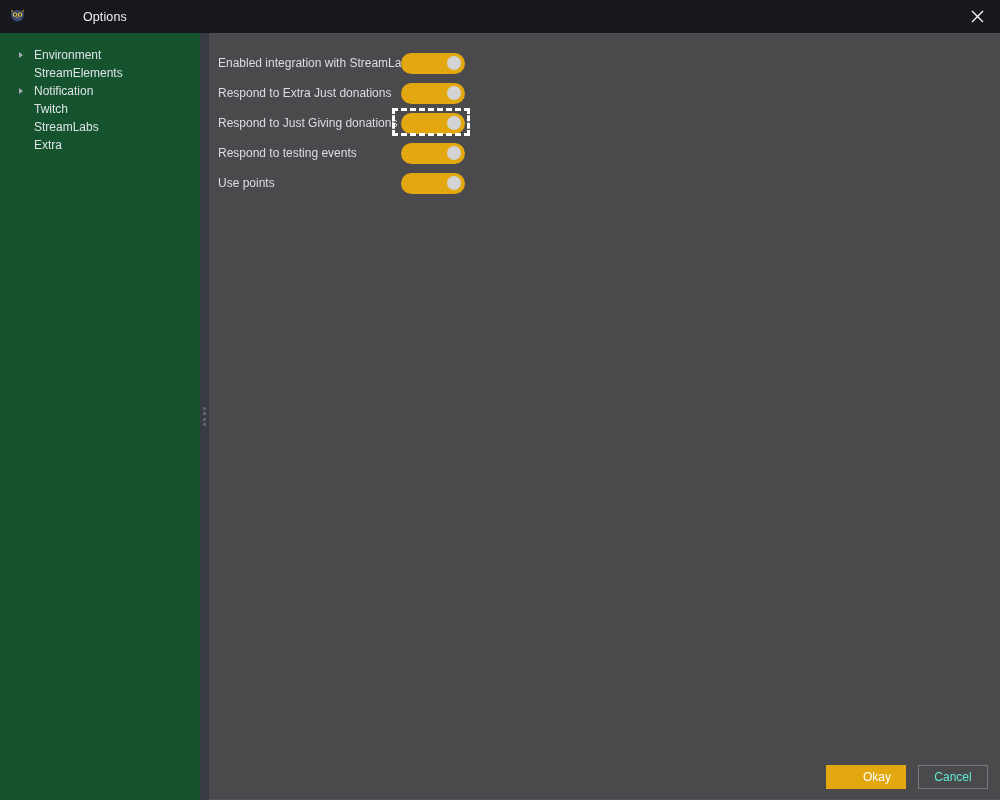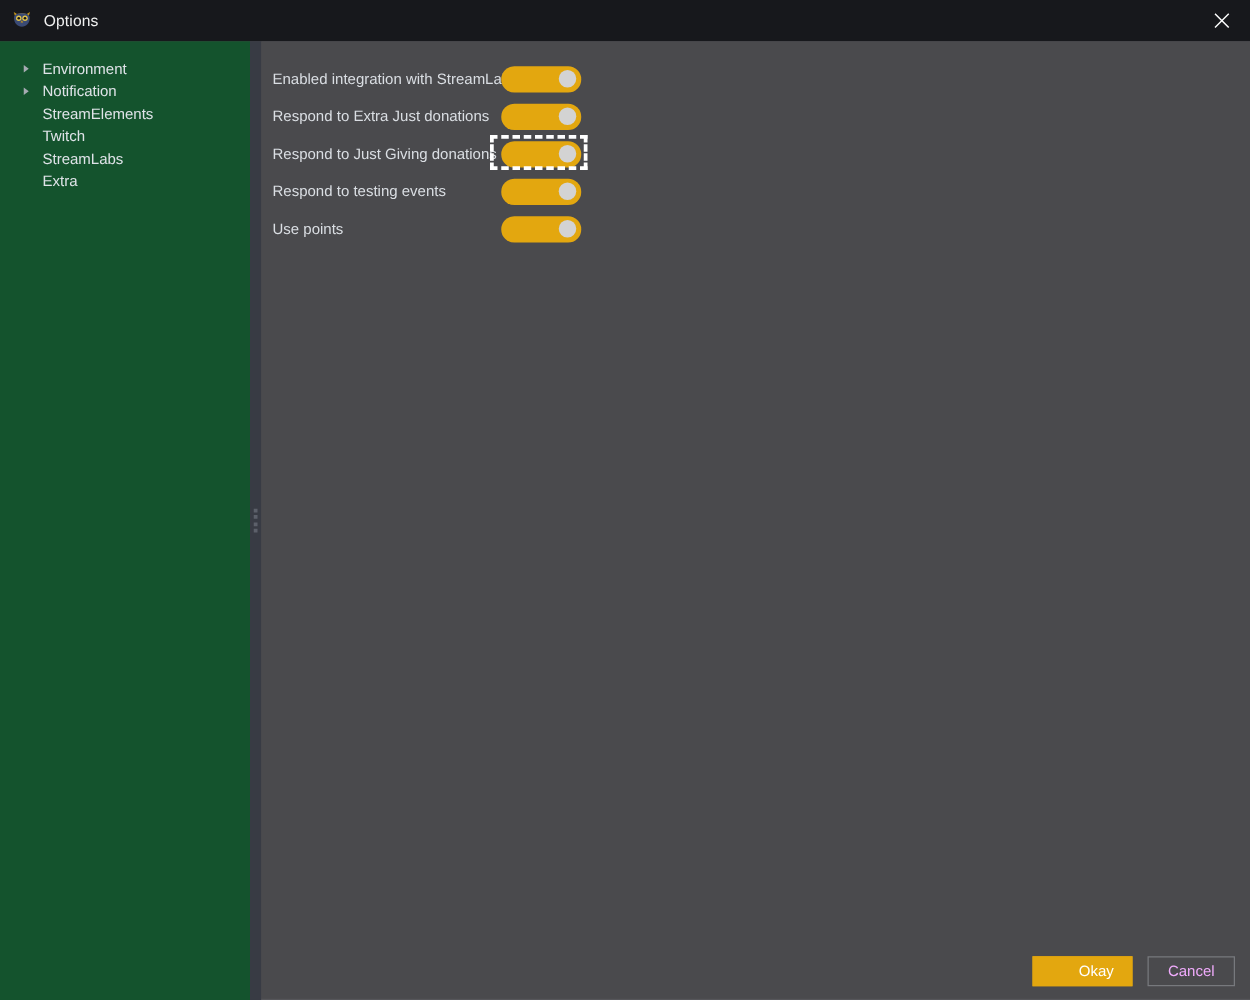--- a/index.html
+++ b/index.html
@@ -24,20 +24,21 @@
   }
 
   
   .titlebar {
     height: 33px;
     background: #17181c;
     display: flex;
     align-items: center;
     flex: 0 0 33px;
     position: relative;
+    gap: 48px;
   }
   .title-icon {
     width: 17px;
     height: 17px;
     margin-left: 9px;
     margin-right: 9px;
     position: relative;
     flex: 0 0 auto;
   }
   .title-icon svg { display: block; }
@@ -212,21 +213,21 @@
   }
   .btn-primary {
     background: #e3a70f;
     color: #ffffff;
     border: 1px solid #e3a70f;
     margin-right: 12px;
     padding-left: 36px;
   }
   .btn-secondary {
     background: #4a4a4d;
-    color: #f0abfc;
+    color: #5eead4;
     border: 1px solid #77797d;
   }
   .bottom-edge {
     position: absolute;
     left: 0; right: 0; bottom: 0;
     height: 1px;
     background: #56565a;
   }
 </style>
 </head>
@@ -258,31 +259,31 @@
 
   <div class="body-split">
 
     <div class="sidebar">
       <div class="tree-item">
         <span class="tree-arrow">
             <i class="tri"></i>
           </span>
         <span class="tree-label">Environment</span>
       </div>
+      <div class="tree-item child">
+        <span class="tree-arrow empty">
+            <i class="tri"></i>
+          </span>
+        <span class="tree-label">StreamElements</span>
+      </div>
       <div class="tree-item">
         <span class="tree-arrow">
             <i class="tri"></i>
           </span>
         <span class="tree-label">Notification</span>
-      </div>
-      <div class="tree-item child">
-        <span class="tree-arrow empty">
-            <i class="tri"></i>
-          </span>
-        <span class="tree-label">StreamElements</span>
       </div>
       <div class="tree-item child">
         <span class="tree-arrow empty">
             <i class="tri"></i>
           </span>
         <span class="tree-label">Twitch</span>
       </div>
       <div class="tree-item child">
         <span class="tree-arrow empty">
             <i class="tri"></i>

